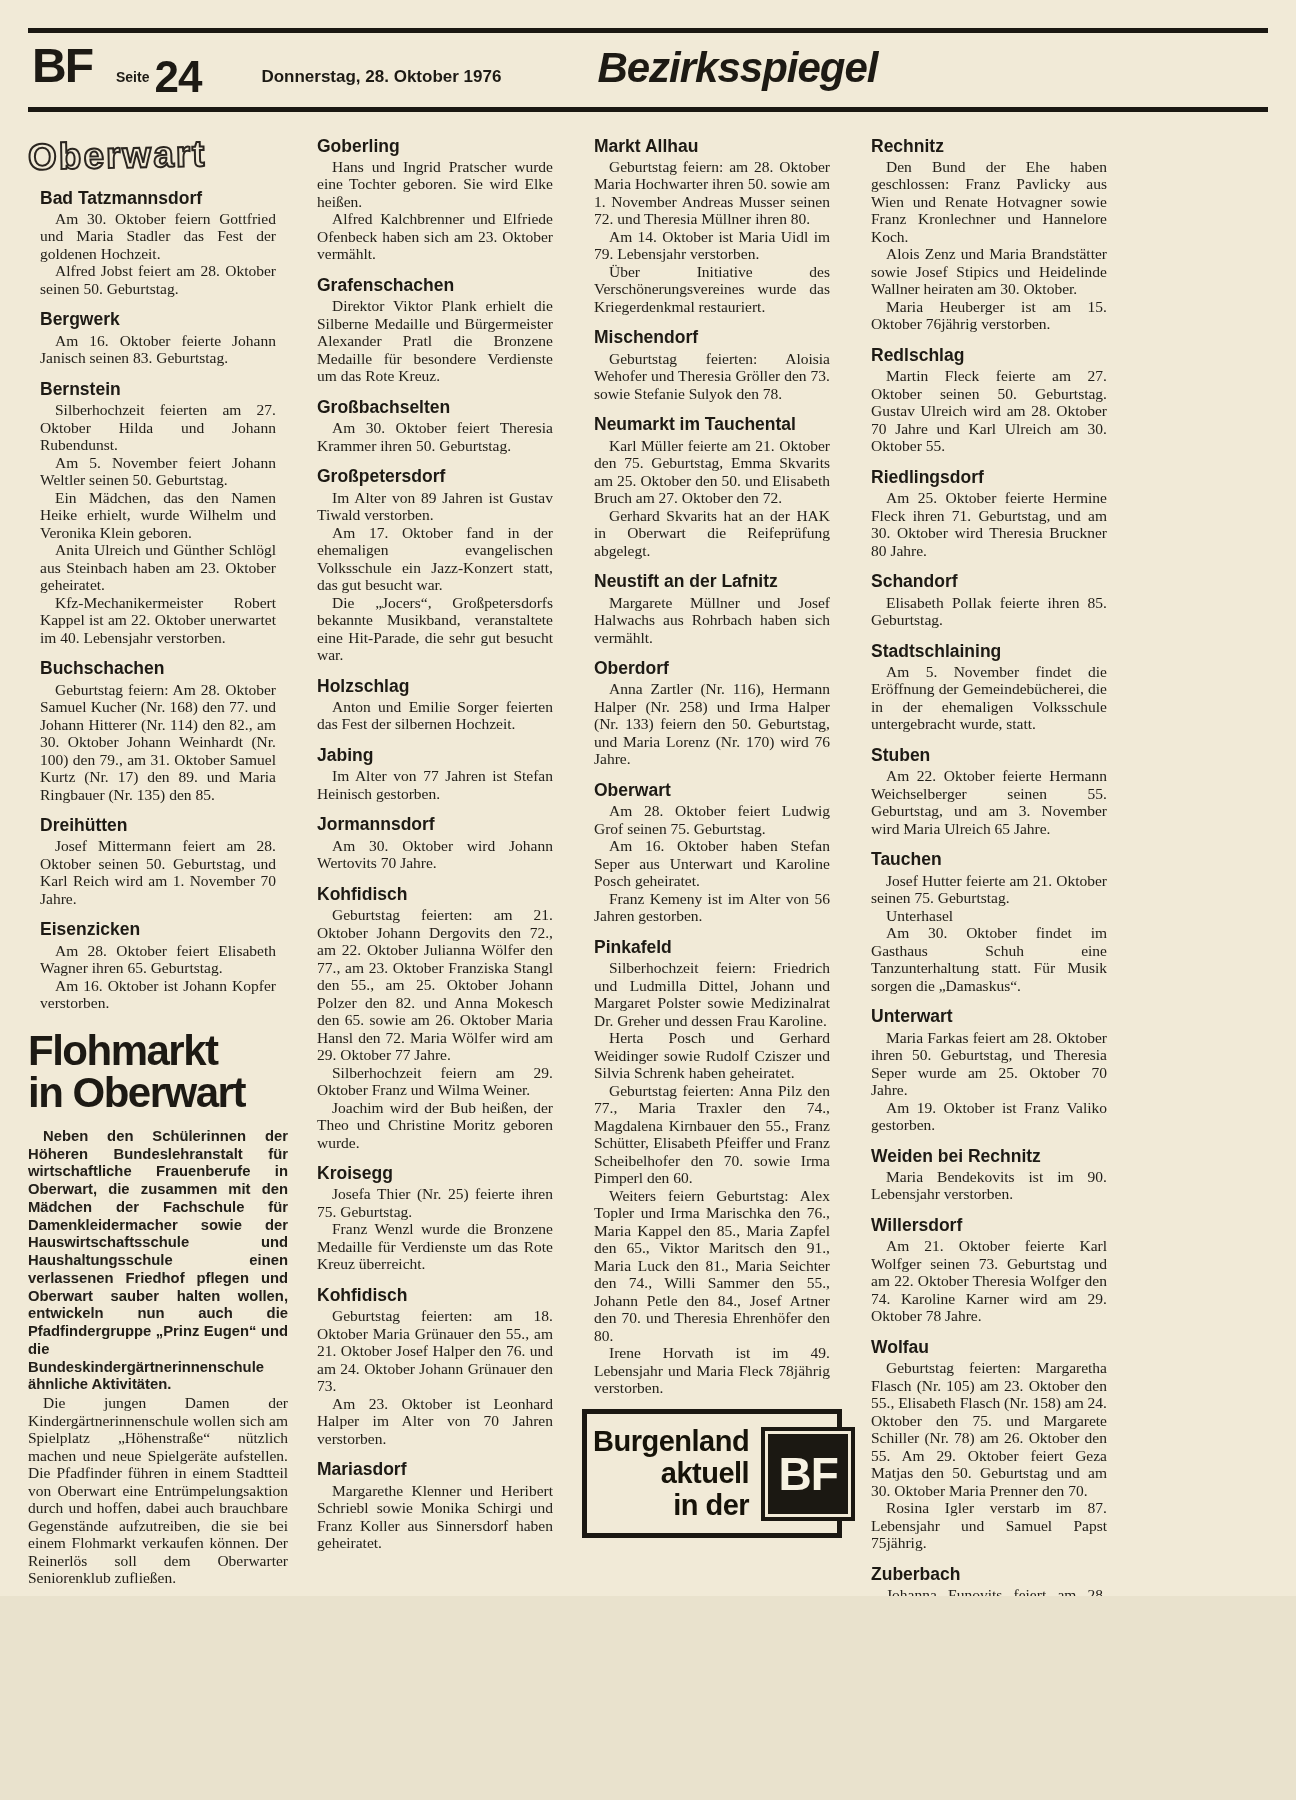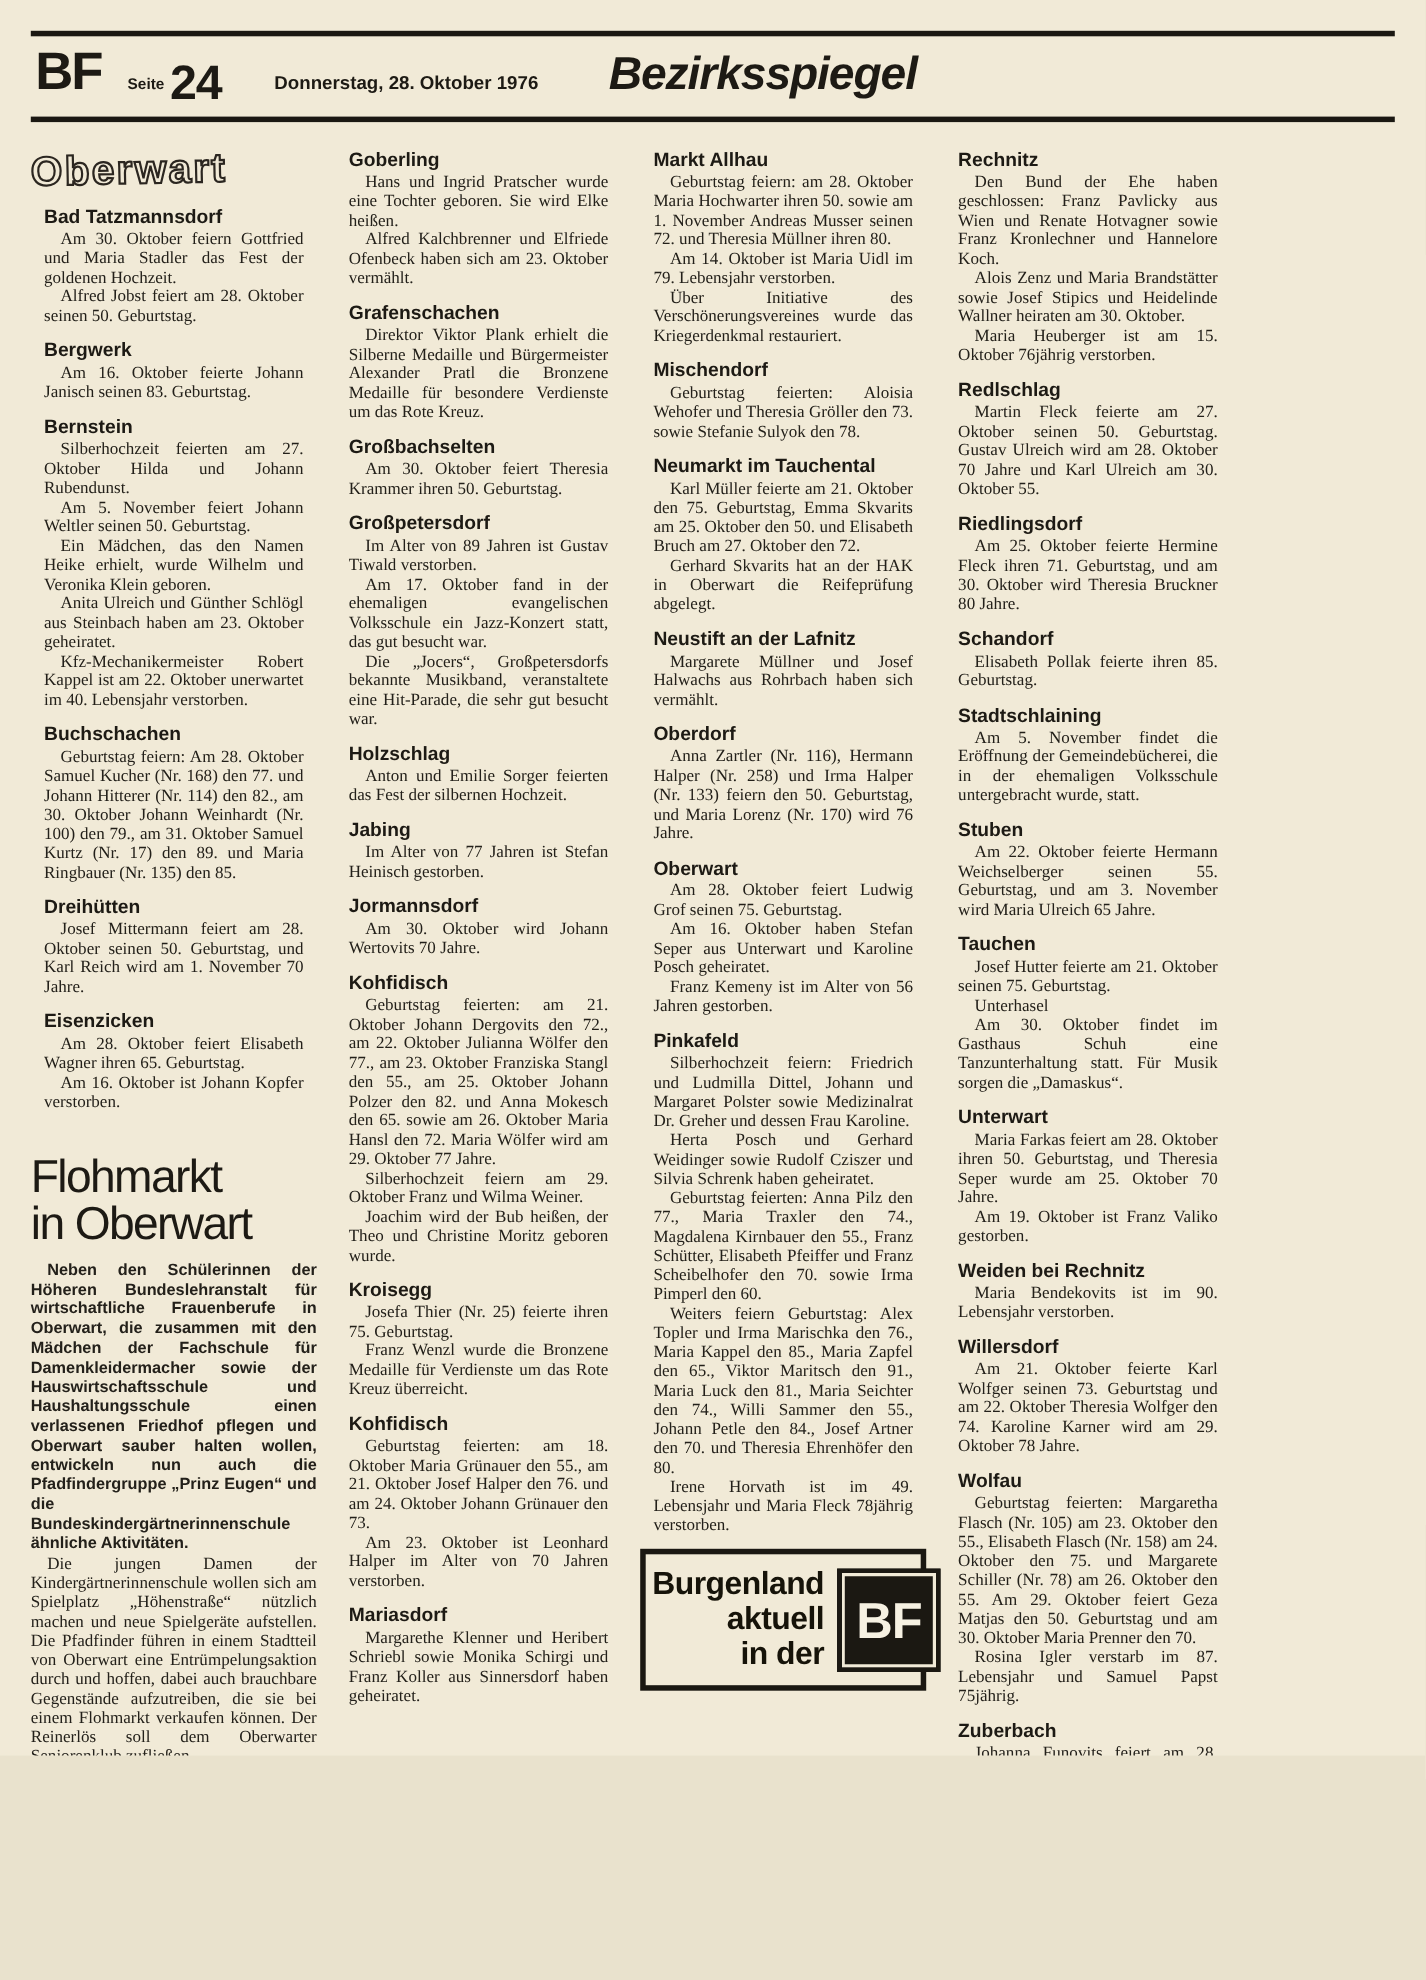--- a/index.html
+++ b/index.html
@@ -8,36 +8,36 @@
   .page{width:1296px;height:1596px;background:#f1ead7;color:#23201a;
         font-family:"Liberation Serif",serif;padding:28px 28px 0;box-sizing:border-box;
         position:relative;overflow:hidden;}
   .rule{height:5px;background:#1b1812;}
   .header{display:flex;align-items:baseline;padding:14px 4px 12px;
           font-family:"Liberation Sans",sans-serif;font-weight:bold;color:#1d1a14;}
   .brand{font-size:48px;letter-spacing:-2px;line-height:.8;}
   .seite{margin-left:24px;display:flex;align-items:center;}
   .seite-label{font-size:14px;margin-right:5px;}
   .page-num{font-size:44px;letter-spacing:-1px;line-height:.8;}
-  .date{font-size:17px;margin-left:48px;}
-  .masthead-title{font-size:42px;font-style:italic;margin-left:64px;letter-spacing:-1px;line-height:.8;}
+  .date{font-size:17px;margin-left:60px;}
+  .masthead-title{font-size:42px;font-style:italic;margin-left:96px;letter-spacing:-1px;line-height:.8;}
   .columns{display:flex;gap:17px;margin-top:12px;width:1092px;}
   .col{width:260px;min-width:0;}
   .region-logo{font-family:"Liberation Sans",sans-serif;font-weight:bold;font-size:37px;
                letter-spacing:2px;color:#f1ead7;-webkit-text-stroke:2px #2b2620;
                margin:10px 0 2px;transform:rotate(-1.2deg);}
   .sec-head{font-family:"Liberation Sans",sans-serif;font-weight:bold;font-size:17.5px;
             margin:13px 0 3px;line-height:1.05;color:#1d1a14;}
   .section{margin:12px;}
   .para{font-size:15.5px;line-height:1.13;text-align:justify;text-indent:15px;margin:0;
         hyphens:auto;-webkit-hyphens:auto;overflow-wrap:break-word;}
   .lead{font-family:"Liberation Sans",sans-serif;font-weight:bold;font-size:14.8px;
         line-height:1.2;margin-top:2px;}
-  .big-headline{font-family:"Liberation Sans",sans-serif;font-weight:normal;font-size:42px;
-                line-height:1;letter-spacing:-1.5px;margin:38px 0 14px;color:#1d1a14;}
+  .big-headline{font-family:"Liberation Sans",sans-serif;font-weight:bold;font-size:42px;
+                line-height:1;letter-spacing:-1.5px;margin:18px 0 14px;color:#1d1a14;}
   .ad-box{border:5px solid #1b1812;padding:12px 10px 12px 6px;
           display:flex;align-items:center;gap:12px;background:#f1ead7;}
   .ad-text{flex:1;text-align:right;font-family:"Liberation Sans",sans-serif;font-weight:bold;
            font-size:29px;line-height:1.1;letter-spacing:-.5px;color:#161309;}
   .ad-logo{width:86px;height:86px;flex:0 0 86px;background:#1b1812;border:4px solid #1b1812;
            box-shadow:inset 0 0 0 3px #f1ead7;color:#f6f1e2;display:flex;align-items:center;
            justify-content:center;font-family:"Liberation Sans",sans-serif;font-weight:bold;
            font-size:46px;letter-spacing:-1px;}
 </style>
 </head>

